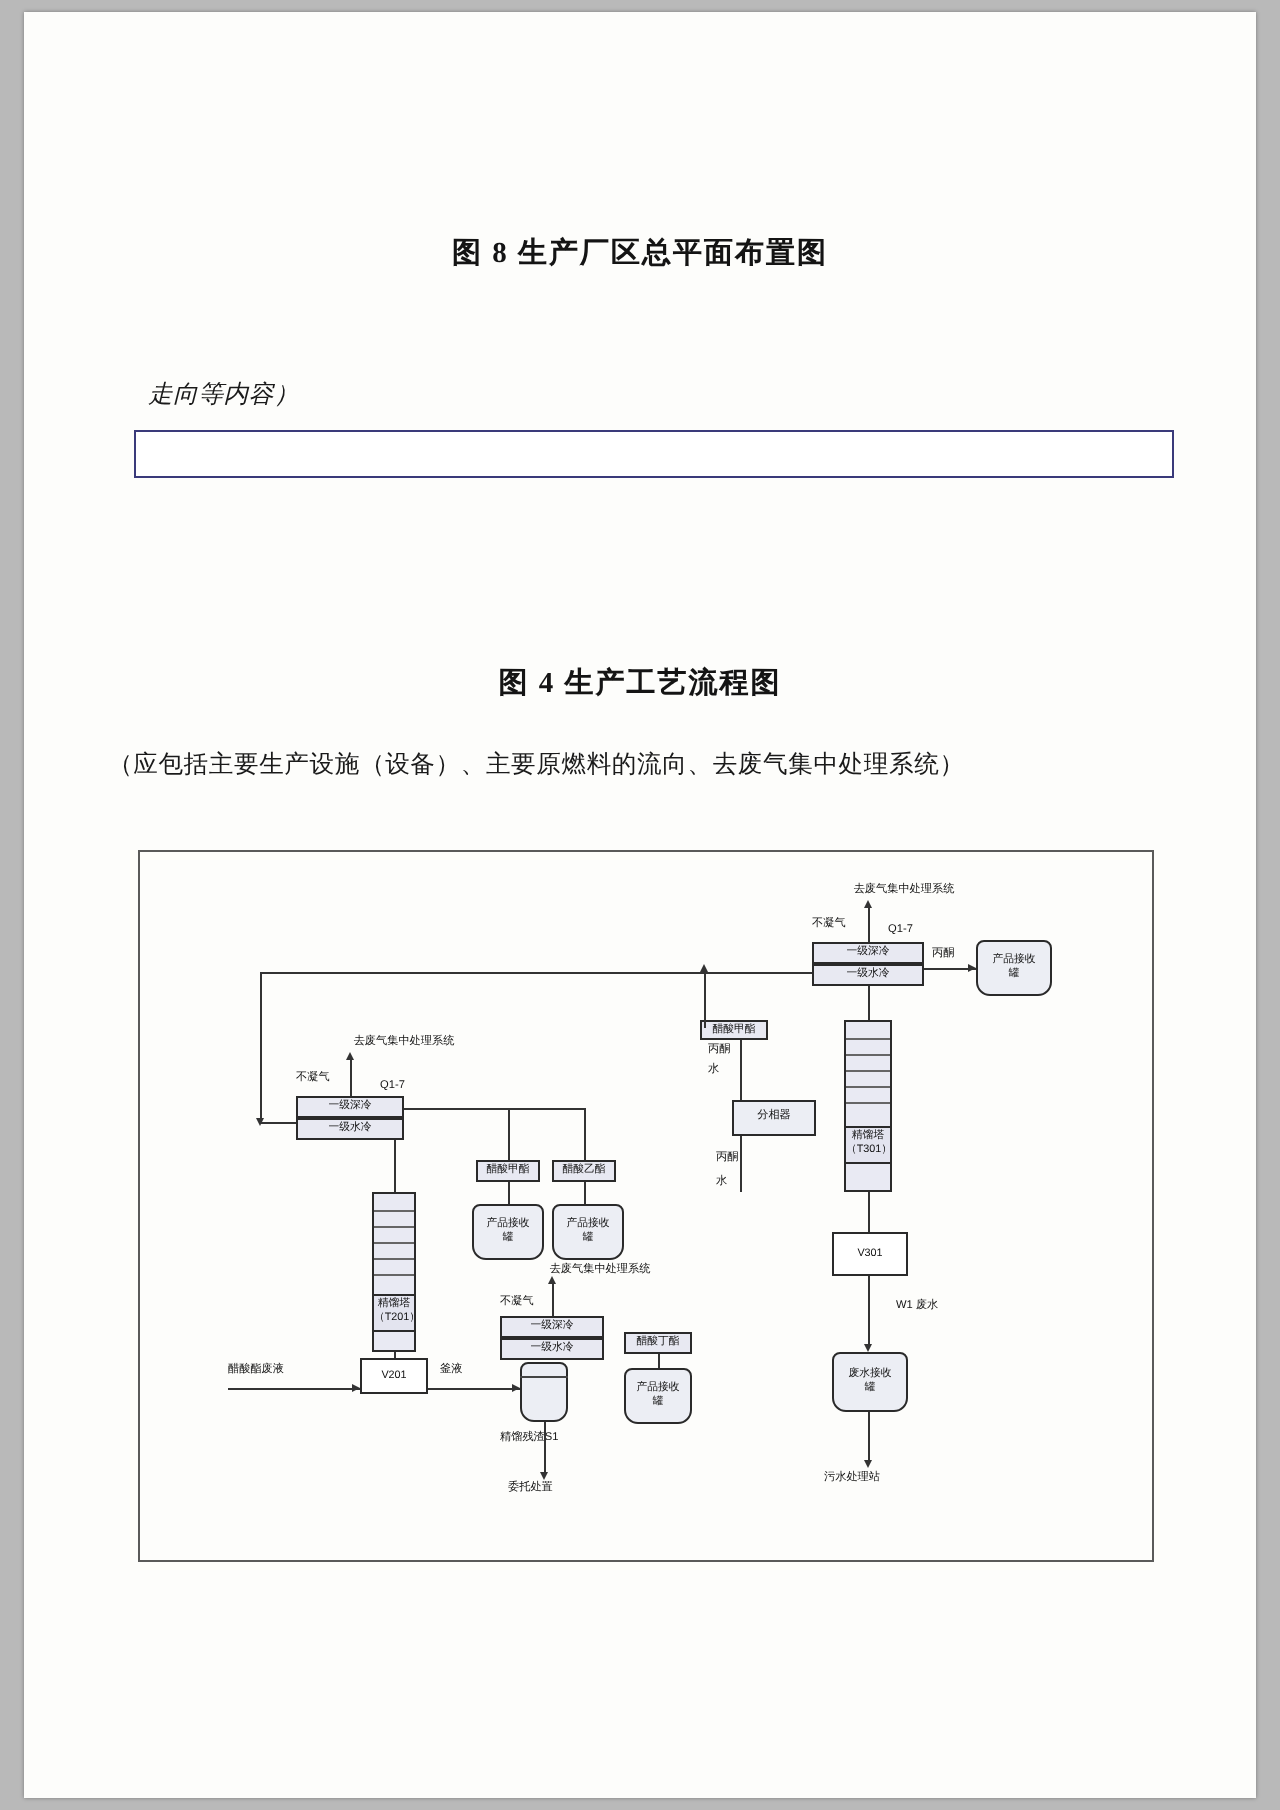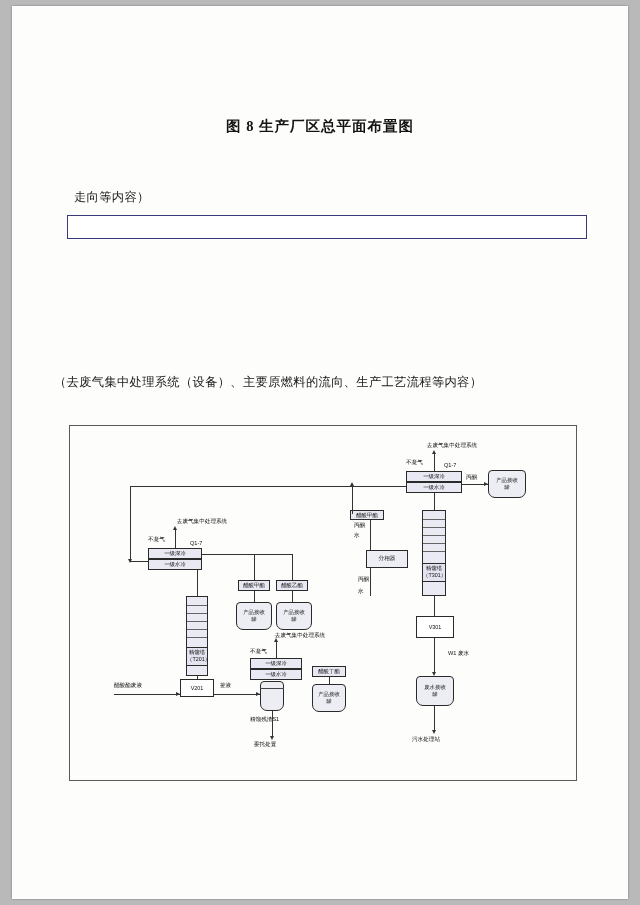--- a/index.html
+++ b/index.html
@@ -98,24 +98,25 @@
   .ar-d{border-left:2.2px solid transparent;border-right:2.2px solid transparent;border-top:4px solid #333;}
   .ar-u{border-left:2.2px solid transparent;border-right:2.2px solid transparent;border-bottom:4px solid #333;}
   .sep-in{position:absolute;border:1px solid #2a2a2a;background:#eceef4;box-sizing:border-box;}
 </style>
 </head>
 <body>
 
 <div id="page">
 
   <div class="sec-title" style="top:111px;">图 8   生产厂区总平面布置图</div>
-  <div class="sec-note" style="top:178px;left:62px;width:500px;">走向等内容）</div>
+  <div class="sec-note" style="top:178px;left:62px;width:500px;font-style:italic;">走向等内容）</div>
   <div class="note-box" style="left:55px;top:209px;width:518px;height:22px;"></div>
 
-  <div class="sec-note" style="top:363px;left:42px;width:540px;">（去废气集中处理系统（设备）、主要原燃料的流向、生产工艺流程等内容）</div>
+  <div class="sec-title" style="top:326px;">图 4   生产工艺流程图</div>
+  <div class="sec-note" style="top:363px;left:42px;width:540px;">（应包括主要生产设施（设备）、主要原燃料的流向、去废气集中处理系统）</div>
 
   <div class="flow-box" style="left:57px;top:419px;width:506px;height:354px;">
 
     <div class="lbl c" style="left:78px;top:92px;width:108px;">去废气集中处理系统</div>
     <div class="lbl" style="left:78px;top:110px;">不凝气</div>
     <div class="lbl" style="left:120px;top:114px;">Q1-7</div>
 
     <div class="box lav" style="left:78px;top:122px;width:54px;height:11px;">一级深冷</div>
     <div class="box lav" style="left:78px;top:133px;width:54px;height:11px;">一级水冷</div>
 

